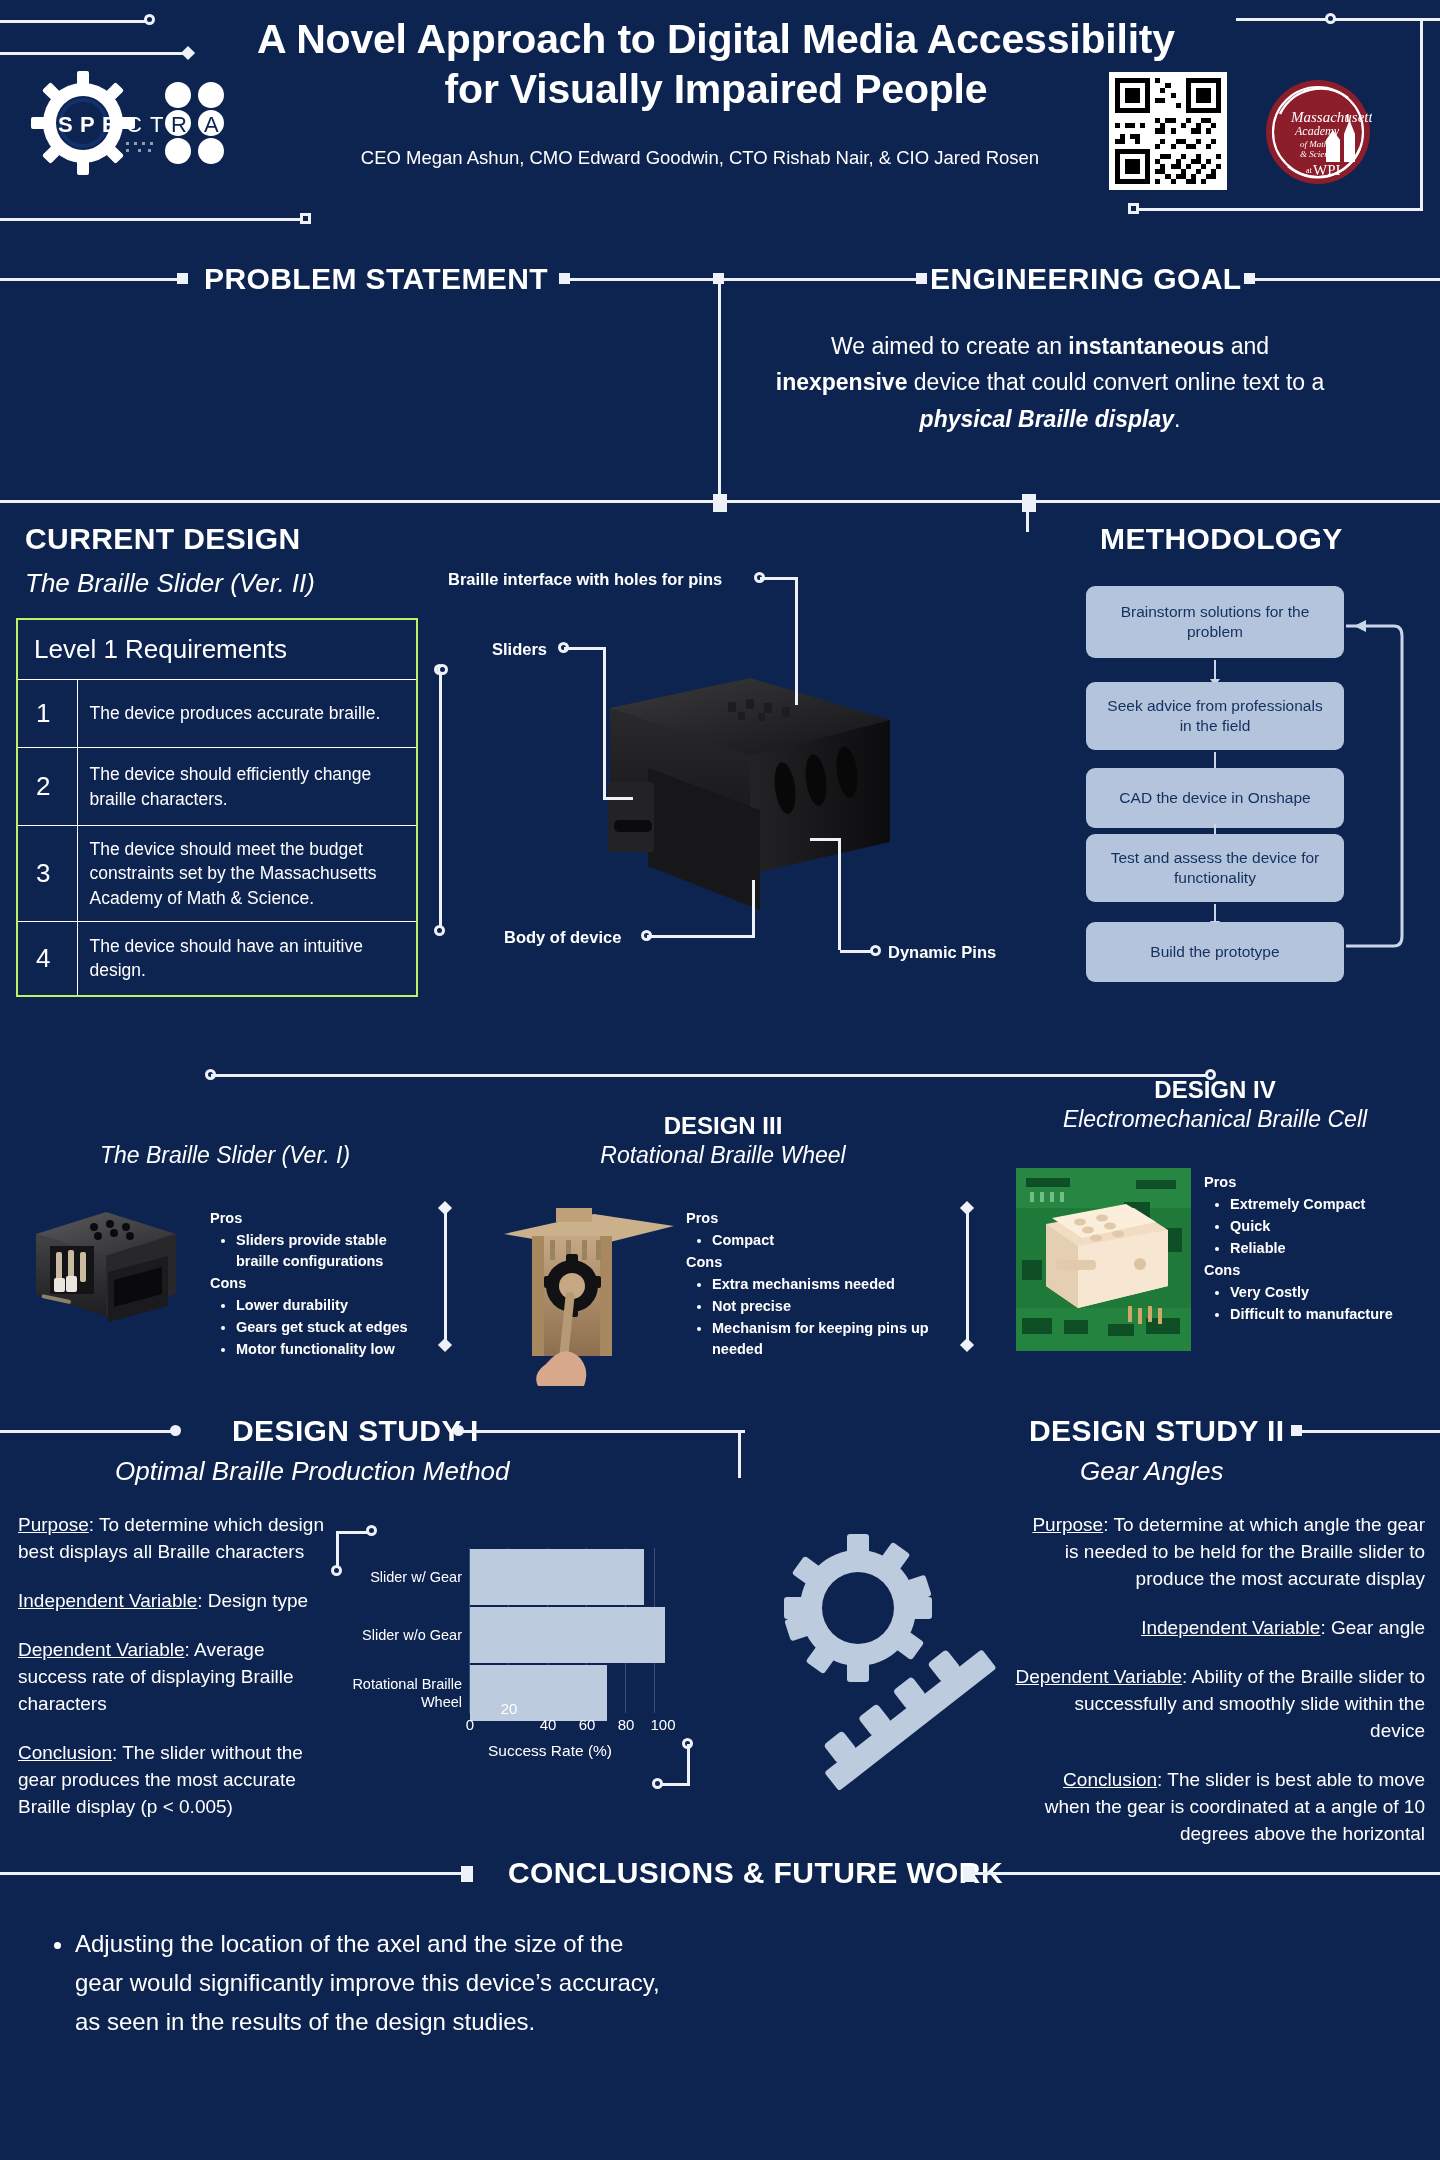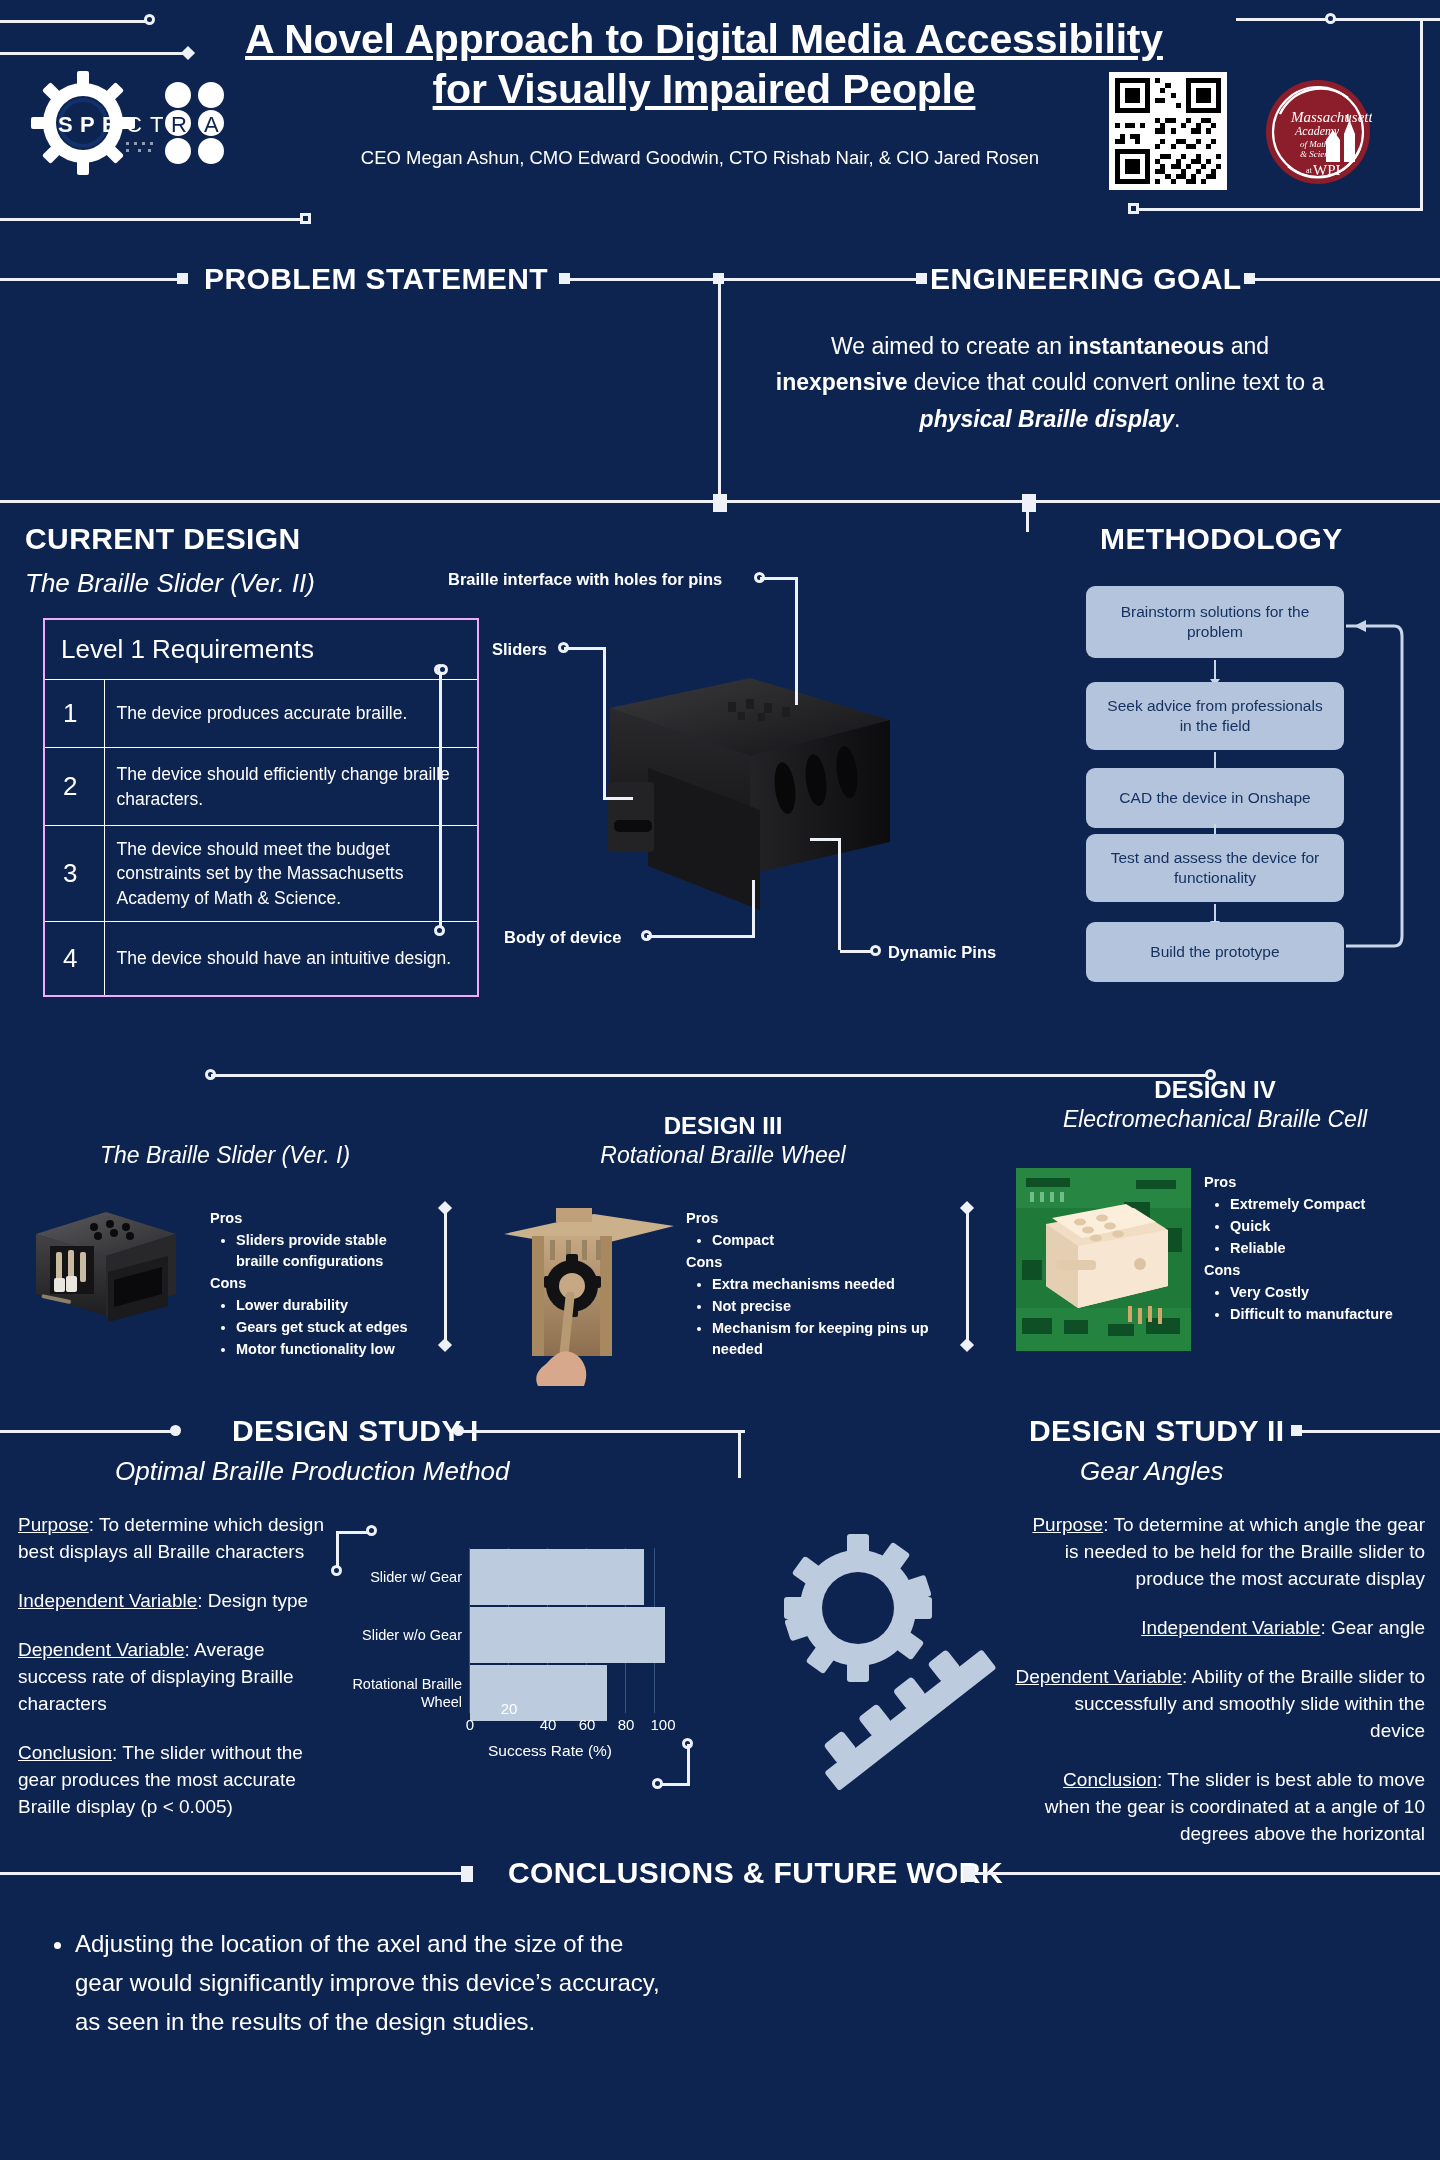--- a/index.html
+++ b/index.html
@@ -18,24 +18,23 @@
   .vline { position: absolute; width: 3px; background: #eef2f8; }
   .dot-o { position: absolute; width: 11px; height: 11px; border: 3px solid #eef2f8;
            border-radius: 50%; background: #0d2350; }
   .dot-f { position: absolute; width: 11px; height: 11px; border-radius: 50%; background: #eef2f8; }
   .sq-f { position: absolute; width: 11px; height: 11px; background: #eef2f8; }
   .sq-o { position: absolute; width: 11px; height: 11px; border: 3px solid #eef2f8; background: #0d2350; }
   .dia-f { position: absolute; width: 10px; height: 10px; background: #eef2f8; transform: rotate(45deg); }
 
   
   .title-main {
-    position: absolute; left: 204px; top: 14px; width: 1000px;
+    position: absolute; left: 216px; top: 14px; width: 1000px;
     text-align: center; font-size: 41px; font-weight: bold; line-height: 1.22;
     letter-spacing: -0.2px;
-    text-decoration: underline;
   }
   .authors {
     position: absolute; left: 230px; top: 145px; width: 940px;
     text-align: center; font-size: 18.5px; line-height: 1.42; font-weight: 400;
   }
   .logo-wrap { position: absolute; left: 28px; top: 68px; width: 230px; height: 110px; }
   .qr { position: absolute; left: 1109px; top: 72px; width: 118px; height: 118px;
         background: #fff; padding: 6px; }
   .qr svg { display: block; }
   .seal { position: absolute; left: 1264px; top: 78px; width: 108px; height: 108px; }
@@ -48,22 +47,22 @@
   .sec-sub {
     position: absolute; font-size: 26px; font-style: italic; white-space: nowrap;
   }
 
   
   .bodytext { position: absolute; font-size: 23px; line-height: 1.58; }
   .center { text-align: center; }
 
   
   .req-table {
-    position: absolute; left: 43px; top: 618px; width: 436px;
-    border: 2px solid #f0abfc; border-collapse: collapse;
+    position: absolute; left: 16px; top: 618px; width: 402px;
+    border: 2px solid #bef264; border-collapse: collapse;
   }
   .req-table td { border: 1.5px solid #ffffff; padding: 11px 12px; vertical-align: middle; }
   .req-title { font-size: 26px; font-weight: 400; padding: 14px 16px !important; }
   .req-num { width: 60px; text-align: left; font-size: 26px; padding-left: 18px !important; }
   .req-txt { font-size: 17.5px; line-height: 1.38; }
 
   
   .flow-box {
     position: absolute; background: #b4c4dc; color: #13305e; border-radius: 9px;
     font-size: 15.5px; line-height: 1.3; text-align: center;

